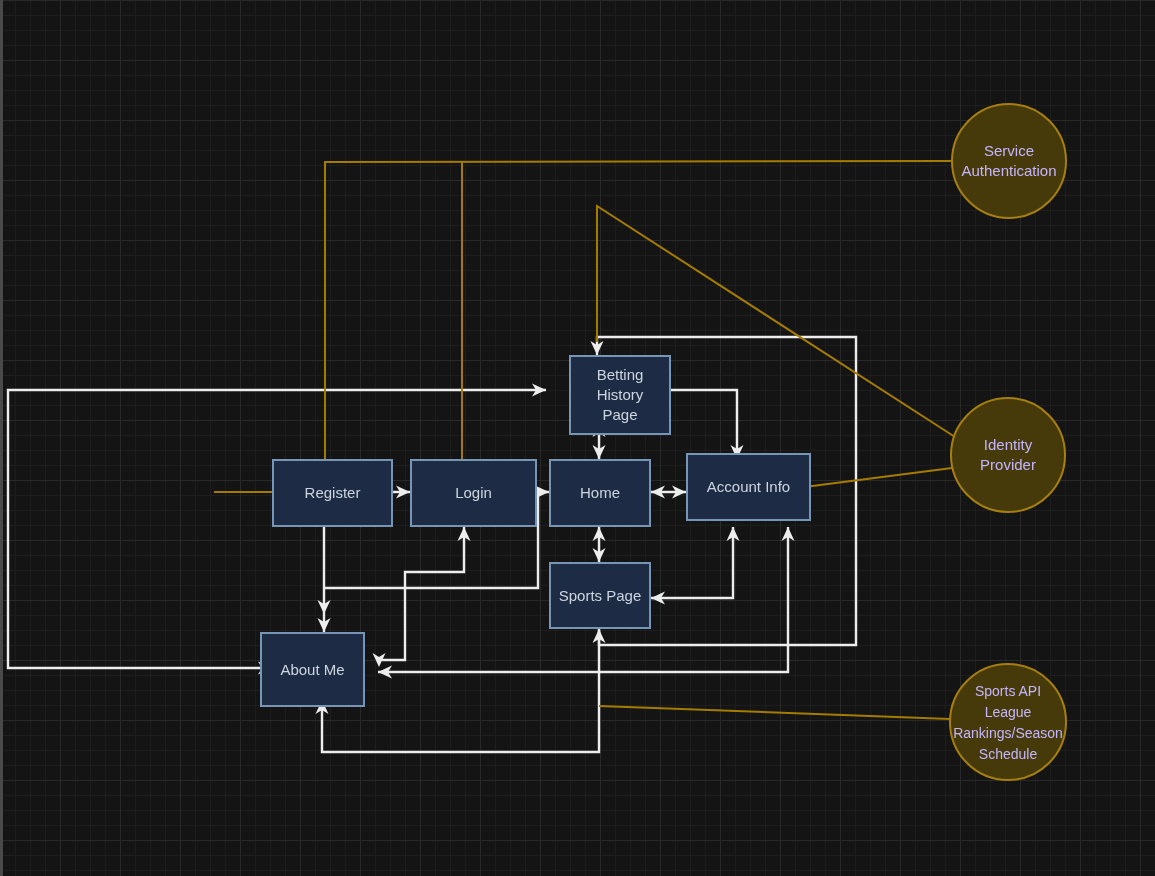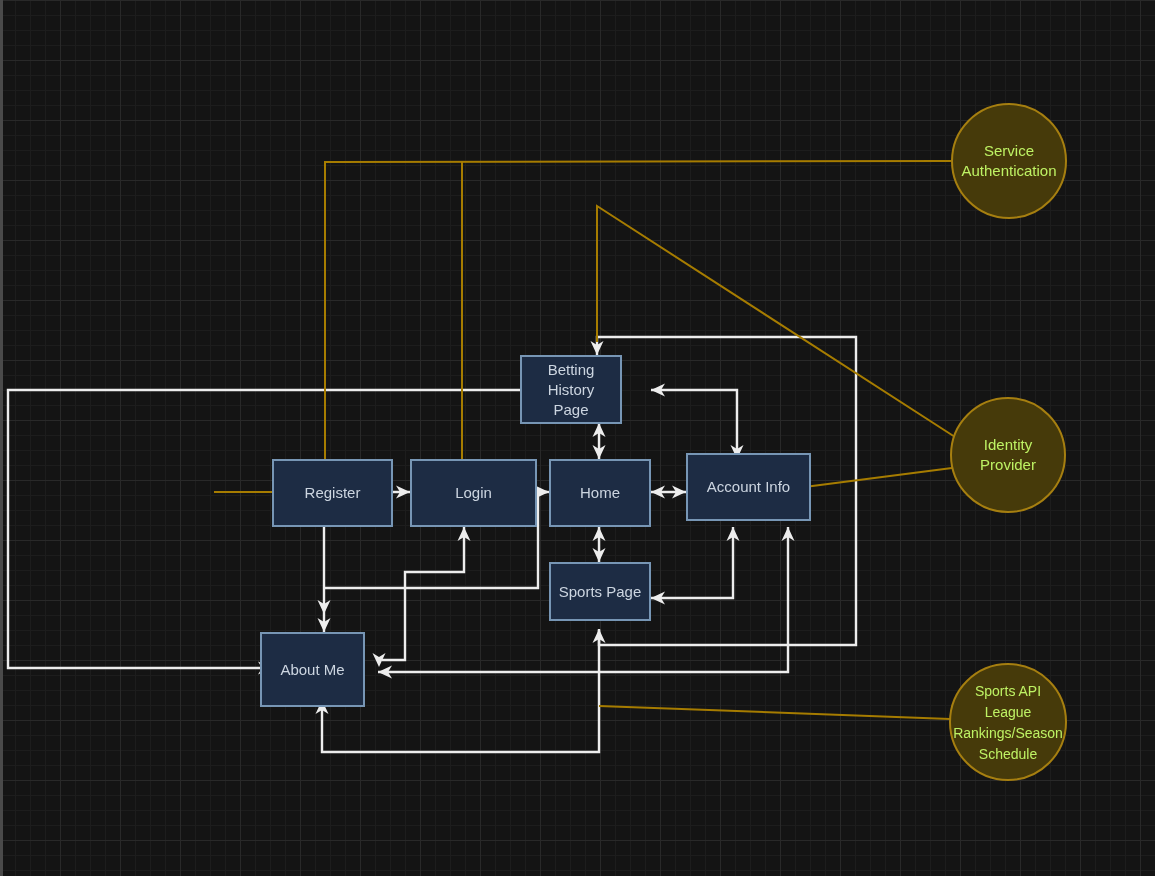--- a/index.html
+++ b/index.html
@@ -28,21 +28,21 @@
     color:#ccd5e0;font-size:15px;line-height:20px;
   }
   .box{
     background:#1d2c44;
     border:2px solid #7796b5;
   }
   .circle{
     border-radius:50%;
     background:#463a0a;
     border:2px solid #a67f10;
-    color:#bef264;
+    color:#c4b5fd;
   }
   .circle .sub{font-size:14px;line-height:21px;}
   .circle .title{font-size:14px;line-height:22px;}
 </style>
 </head>
 <body>
 
 <div class="canvas">
   <div class="left-strip"></div>
 
@@ -102,27 +102,27 @@
   </div>
 
   <div class="node box" style="left:410px;top:459px;width:127px;height:68px">
     <span>Login</span>
   </div>
 
   <div class="node box" style="left:686px;top:453px;width:125px;height:68px">
     <span>Account Info</span>
   </div>
 
-  <div class="node box" style="left:520px;top:355px;width:102px;height:69px">
+  <div class="node box" style="left:569px;top:355px;width:102px;height:80px">
     <span>Betting</span>
     <span>History</span>
     <span>Page</span>
   </div>
 
-  <div class="node box" style="left:549px;top:562px;width:102px;height:59px">
+  <div class="node box" style="left:549px;top:562px;width:102px;height:67px">
     <span>Sports Page</span>
   </div>
 
   <div class="node box" style="left:260px;top:632px;width:105px;height:75px">
     <span>About Me</span>
   </div>
 
 
   <div class="node circle" style="left:951px;top:103px;width:116px;height:116px">
     <span>Service</span>

